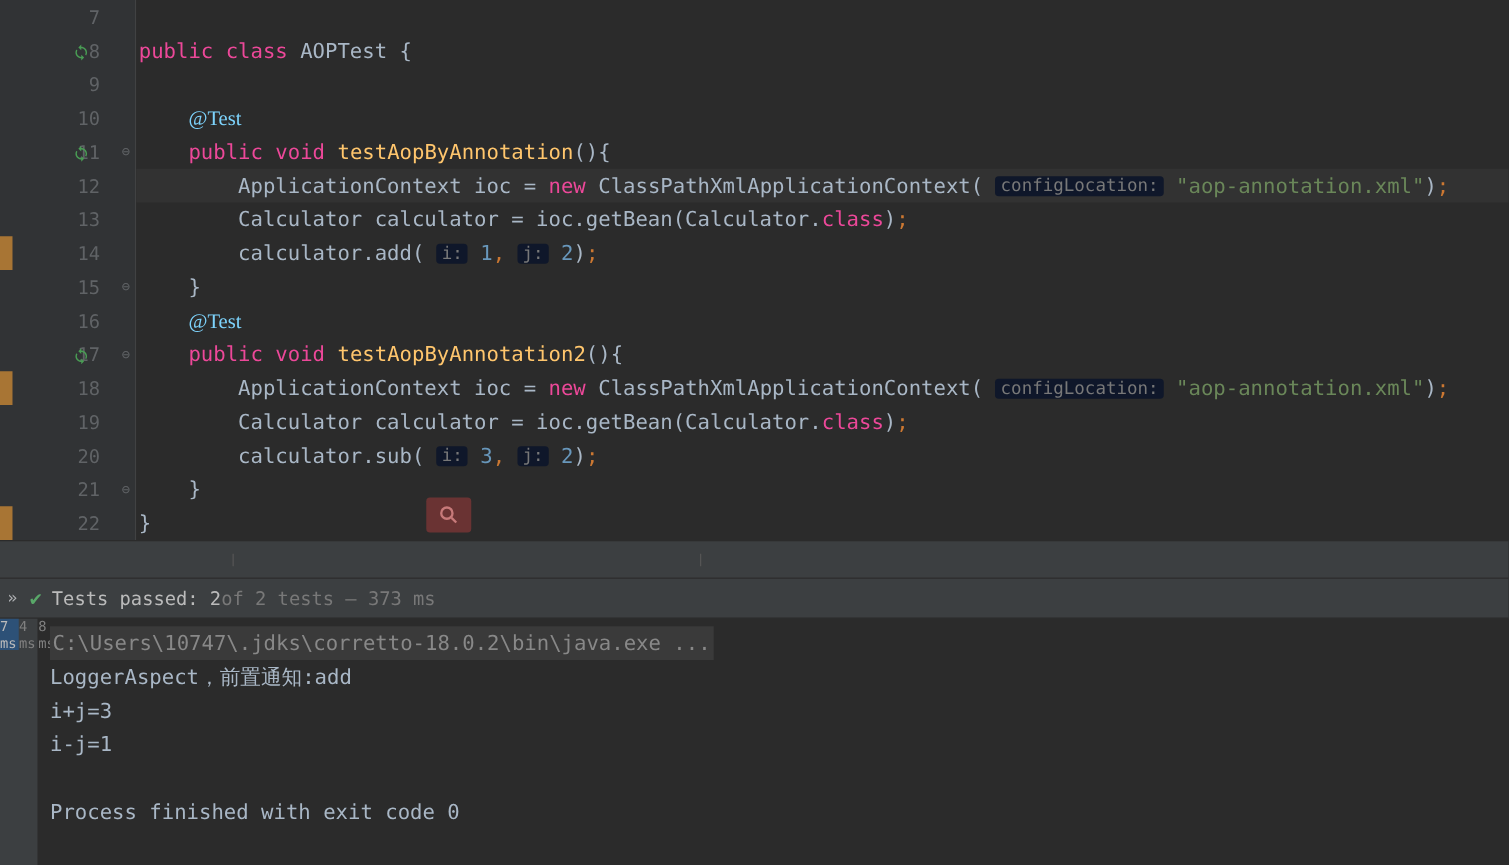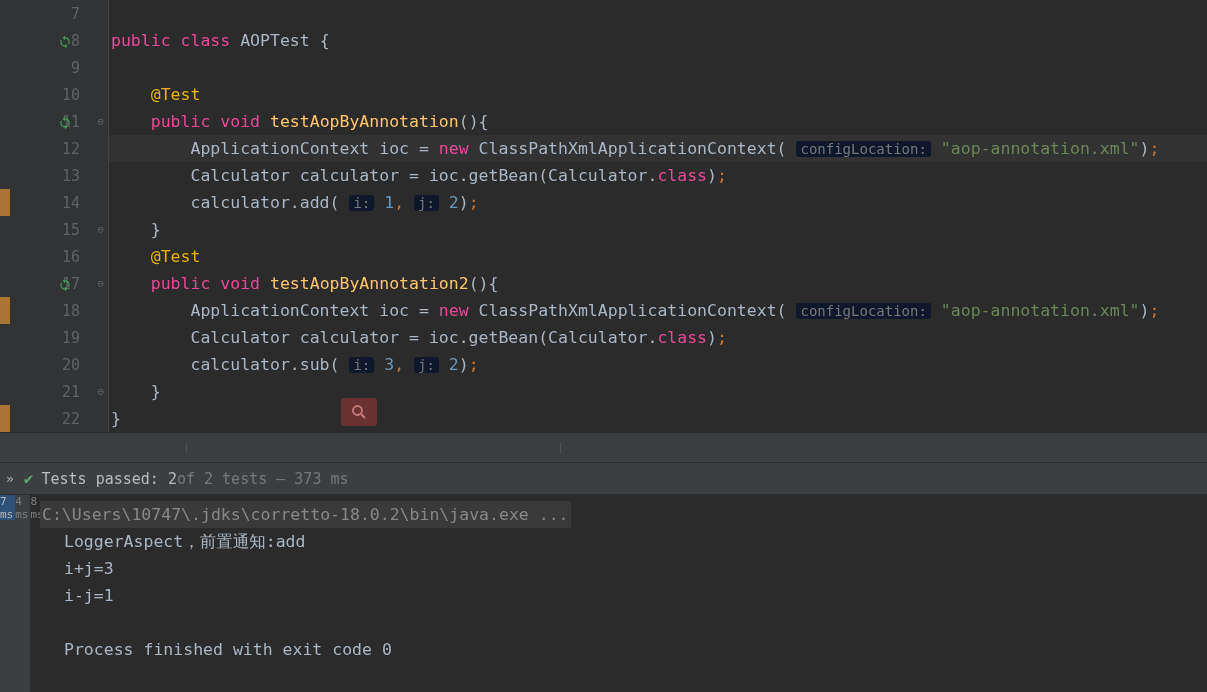--- a/index.html
+++ b/index.html
@@ -72,21 +72,21 @@
       align-items: center;
       padding-left: 2px;
       white-space: pre;
       font-size: 16.5px;
     }
     .code-line.highlighted {
       background: #323232;
     }
     .kw { color: #ec4899; }
     .method { color: #ffc66d; }
-    .anno { color: #eab308; }
+    .anno { color: #7dd3fc; font-family: Liberation Serif, serif; }
     .str { color: #6a8759; }
     .num { color: #6897bb; }
     .punc { color: #a9b7c6; }
     .hint { color: #787878; background: #0f172a; padding: 0 4px; border-radius: 3px; font-size: 14px; }
     .comma { color: #cc7832; }
     .semi { color: #cc7832; }
     .plain { color: #a9b7c6; }
     .paren { color: #a9b7c6; }
     .search-badge {
       position: absolute;
@@ -172,21 +172,20 @@
       white-space: pre;
     }
     .console-cmd {
       background: #3a3a3a;
       color: #888;
       display: inline-block;
       padding: 0 2px;
     }
     .console-output {
       color: #a9b7c6;
-      margin-left: 24px;
     }
   </style>
 </head>
 <body>
 
 <div class="editor-area">
   <div class="gutter" id="gutter">
       <div class="gutter-row">
         <span class="line-number">7</span>
       </div>

